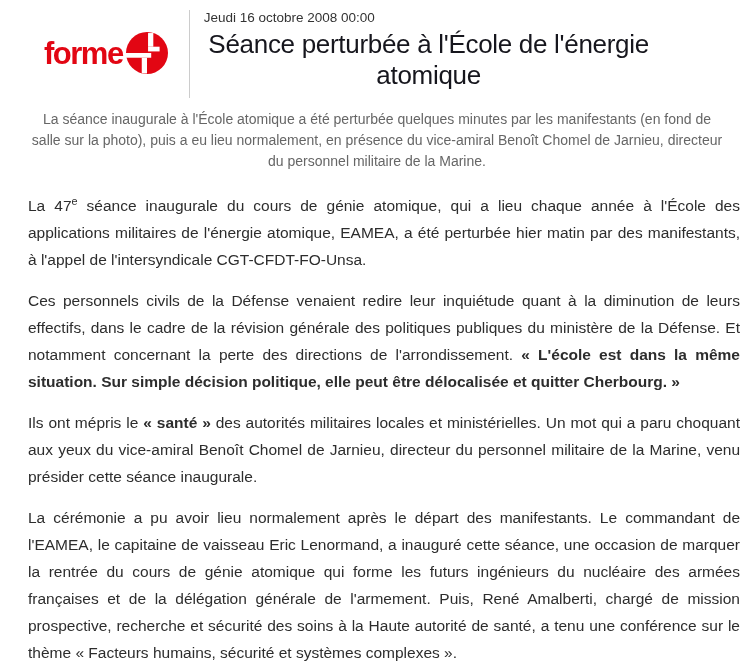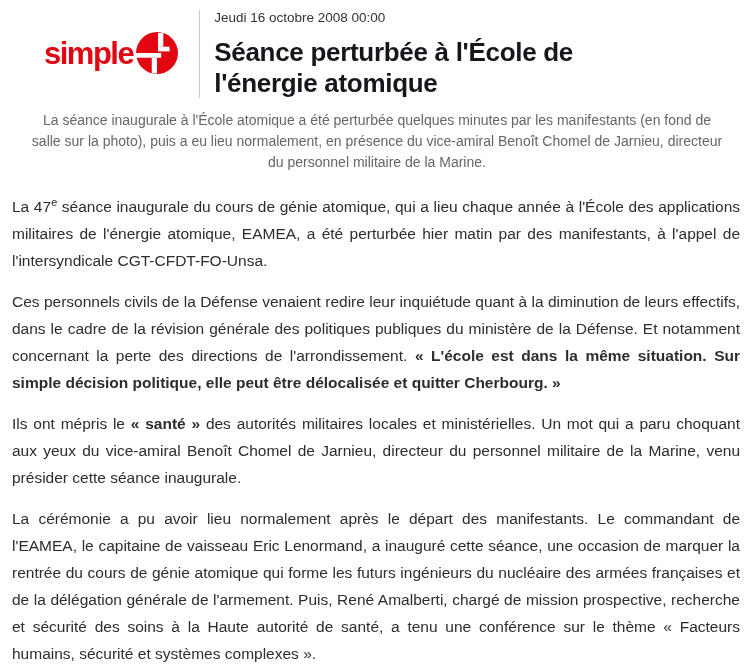--- a/index.html
+++ b/index.html
@@ -39,66 +39,68 @@
     border-left: 1px solid #cccccc;
     margin-left: 21px;
     height: 88px;
     align-self: flex-start;
     margin-top: 0;
   }
   .header-right { padding-left: 14px; padding-top: 0; }
   .date {
     font-size: 13.5px;
     color: #333333;
-    margin-bottom: 12px;
+    margin-bottom: 4px;
   }
   .headline {
     font-size: 26px;
     line-height: 31px;
-    font-weight: bold;
+    font-weight: normal;
     color: #16161d;
     max-width: 450px;
     letter-spacing: -0.3px;
+    text-align: center;
   }
   
   .lede {
     margin-top: 11px;
     padding: 0 28px;
     text-align: center;
     font-size: 14px;
     line-height: 21px;
     color: #666666;
   }
   
   .article {
     padding: 20px 14px 0 12px;
   }
   .article p {
     font-size: 15.5px;
     line-height: 27px;
     color: #2d2d2d;
     text-align: justify;
     margin-bottom: 14px;
+    margin-left: 16px;
   }
   .article p strong { font-weight: bold; }
   .article sup {
     vertical-align: super;
     font-size: 70%;
     line-height: 0;
   }
 </style>
 </head>
 <body>
 
 <div class="page">
 
   <div class="header">
     <div class="logo">
       <div class="logo-text">
-        <div>simple</div>
+        <div>forme</div>
       </div>
       <span class="logo-emblem">
         <svg width="42" height="42" viewBox="0 0 40 40">
           <circle cx="20" cy="20" r="20" fill="#e20613"></circle>
           <rect x="21" y="1" width="5" height="13" fill="#ffffff"></rect>
           <rect x="21" y="14" width="11" height="4.5" fill="#ffffff"></rect>
           <rect x="0" y="20" width="24" height="4.5" fill="#ffffff"></rect>
           <rect x="15" y="24.5" width="5" height="15" fill="#ffffff"></rect>
         </svg>
       </span>

